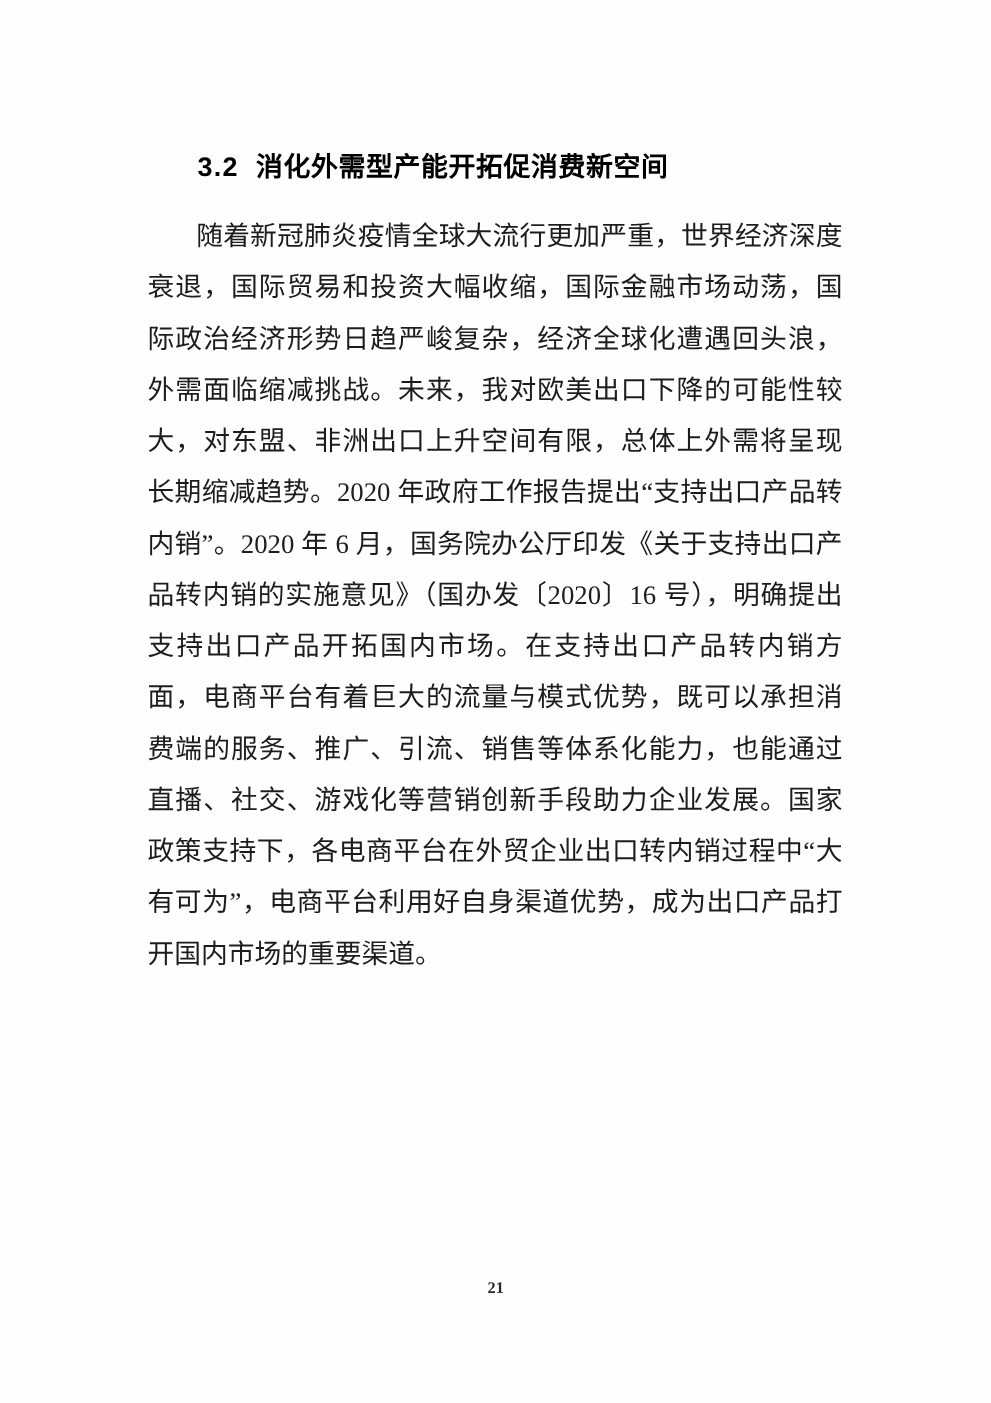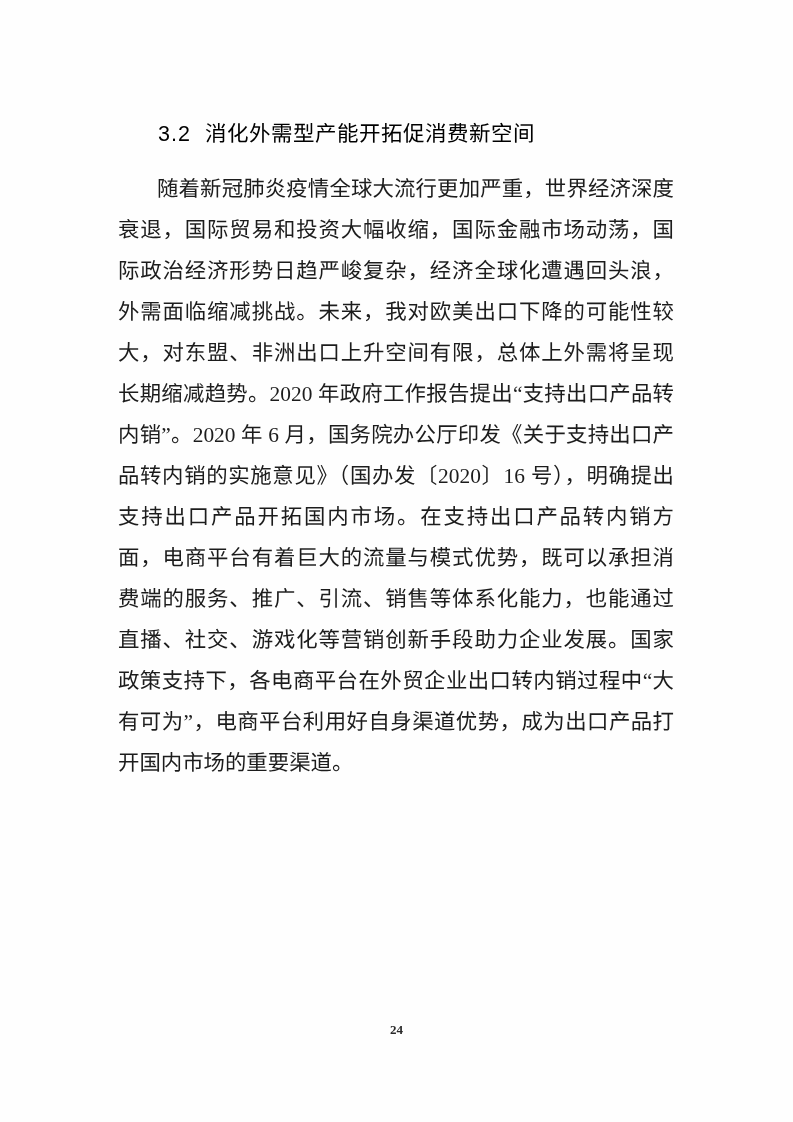--- a/index.html
+++ b/index.html
@@ -36,21 +36,21 @@
     letter-spacing: 0;
   }
   .para-continuation {
     text-indent: 0;
   }
   .section-heading {
     margin: 16px 0 14px 0;
     padding-left: 40px;
     font-size: 21.5px;
     line-height: 41px;
-    font-weight: normal;
+    font-weight: bold;
     color: #000000;
     font-family: "Liberation Sans", "DejaVu Sans", sans-serif;
     letter-spacing: 0.5px;
   }
   .section-heading .heading-number {
     margin-right: 14px;
     letter-spacing: 1px;
   }
   .section-body {
     text-indent: 39px;
@@ -76,14 +76,14 @@
 
 
     <h2 class="section-heading">
       <span class="heading-number">3.2</span><span class="heading-title">消化外需型产能开拓促消费新空间</span>
     </h2>
 
     <p class="body-para section-body">随着新冠肺炎疫情全球大流行更加严重，世界经济深度衰退，国际贸易和投资大幅收缩，国际金融市场动荡，国际政治经济形势日趋严峻复杂，经济全球化遭遇回头浪，外需面临缩减挑战。未来，我对欧美出口下降的可能性较大，对东盟、非洲出口上升空间有限，总体上外需将呈现长期缩减趋势。2020 年政府工作报告提出“支持出口产品转内销”。2020 年 6 月，国务院办公厅印发《关于支持出口产品转内销的实施意见》（国办发〔2020〕16 号），明确提出支持出口产品开拓国内市场。在支持出口产品转内销方面，电商平台有着巨大的流量与模式优势，既可以承担消费端的服务、推广、引流、销售等体系化能力，也能通过直播、社交、游戏化等营销创新手段助力企业发展。国家政策支持下，各电商平台在外贸企业出口转内销过程中“大有可为”，电商平台利用好自身渠道优势，成为出口产品打开国内市场的重要渠道。</p>
 
   </div>
 
-  <div class="page-number">24</div>
+  <div class="page-number">21</div>
 </div>
 
 </body></html>

